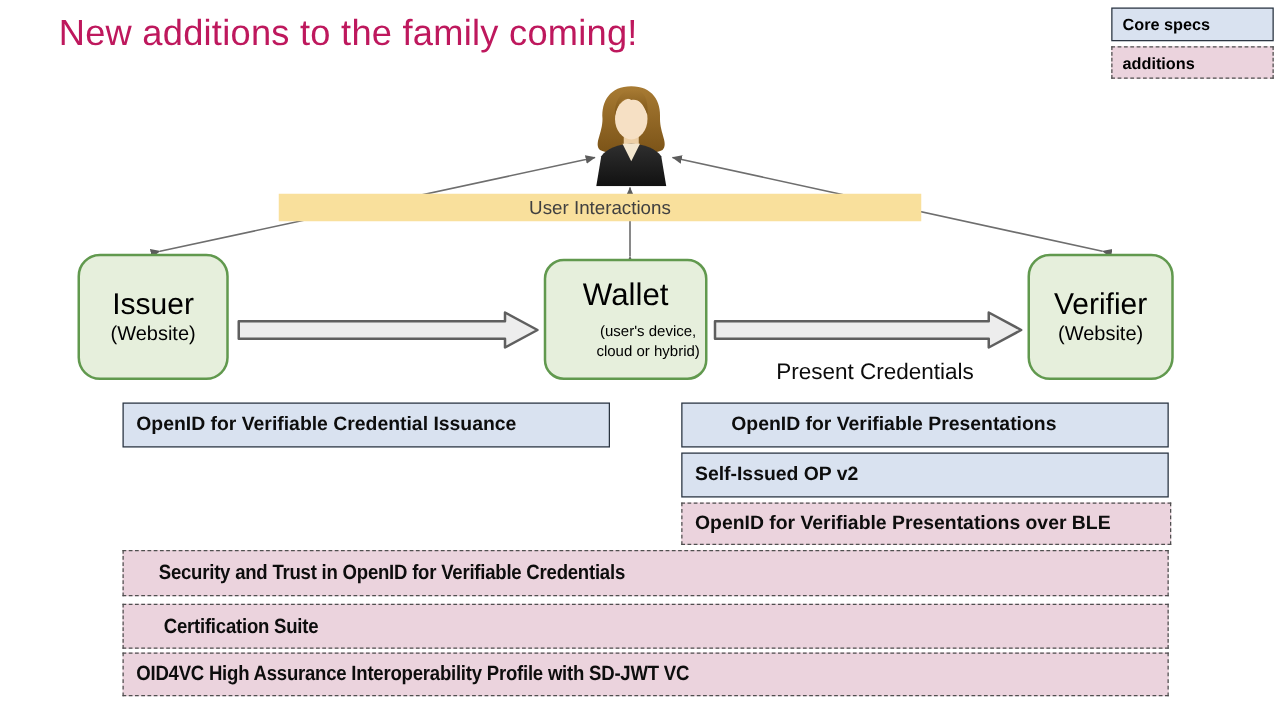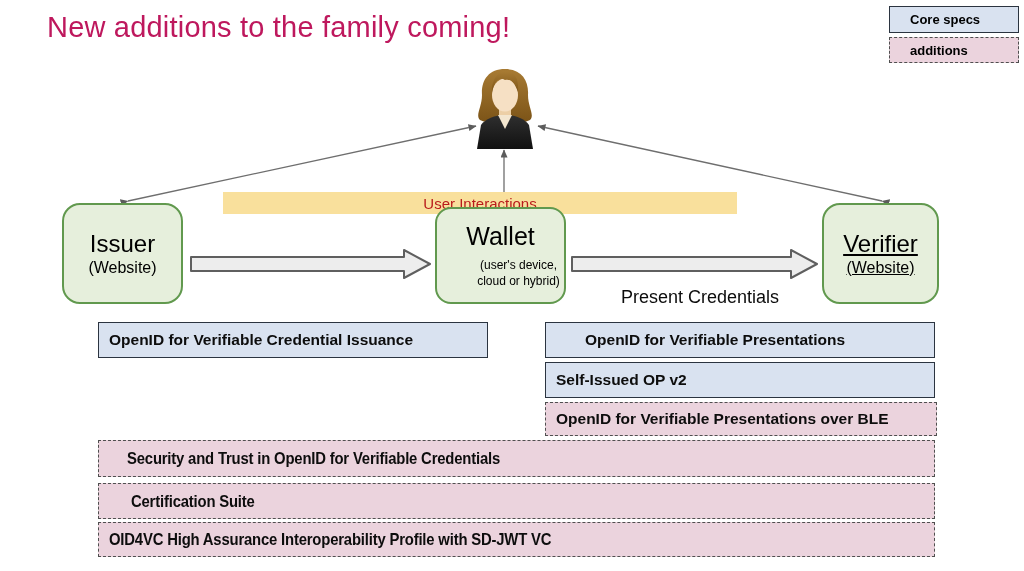--- a/index.html
+++ b/index.html
@@ -7,28 +7,28 @@
     position:relative;width:1024px;height:571px;background:#fff;overflow:hidden;
     font-family:"Liberation Sans",sans-serif;color:#000;
   }
   .abs{position:absolute;}
   .title{
     position:absolute;left:47px;top:11px;font-size:29px;color:#be185d;
     white-space:nowrap;letter-spacing:0.2px;
   }
   .legend-box{
     position:absolute;left:889px;width:130px;height:27px;display:flex;align-items:center;
-    padding-left:20px;box-sizing:border-box;font-weight:bold;font-size:13px;
+    padding-left:8px;box-sizing:border-box;font-weight:bold;font-size:13px;
   }
   .legend-core{top:6px;background:var(--core-fill,#d9e2f0);border:1.5px solid #2b3440;}
   .legend-add{top:37px;height:26px;background:var(--addition-fill,#ebd3dd);border:1.5px dashed #4f4f4f;}
   .band{
     position:absolute;left:223px;top:155px;width:514px;height:22px;
     background:var(--band-fill,#f9e09c);display:flex;align-items:center;justify-content:center;
-    font-size:15px;color:#b91c1c;margin-top:37px;
+    font-size:15px;color:#404040;
   }
   .entity{
     position:absolute;background:var(--entity-fill,#e6efdc);border:2px solid var(--entity-border,#61994e);
     border-radius:18px;display:flex;flex-direction:column;align-items:center;justify-content:center;
     text-align:center;box-sizing:border-box;
   }
   .entity .name{font-size:24px;line-height:1.15;}
   .entity .sub{font-size:16px;line-height:1.2;}
   .entity .sub-small{font-size:12px;line-height:1.35;margin-top:6px;margin-left:36px;}
   .flow-label{
@@ -107,21 +107,21 @@
   </div>
 
   <div class="entity" style="left:435px;top:207px;width:131px;height:97px;border-radius:16px;">
     <div class="name" style="font-size:25px;">Wallet</div>
     <div class="sub-small">
       <div>(user's device,</div>
       <div>cloud or hybrid)</div>
     </div>
   </div>
 
-  <div class="entity" style="left:822px;top:203px;width:117px;height:101px;text-decoration:underline;">
+  <div class="entity" style="left:822px;top:203px;width:117px;height:101px;">
     <div class="name">Verifier</div>
     <div class="sub">(Website)</div>
   </div>
 
   <div class="flow-label" style="left:590px;top:287px;">Present Credentials</div>
 
   <div class="spec core" style="left:98px;top:322px;width:390px;height:36px;">
     <span class="txt">OpenID for Verifiable Credential Issuance</span>
   </div>
 

